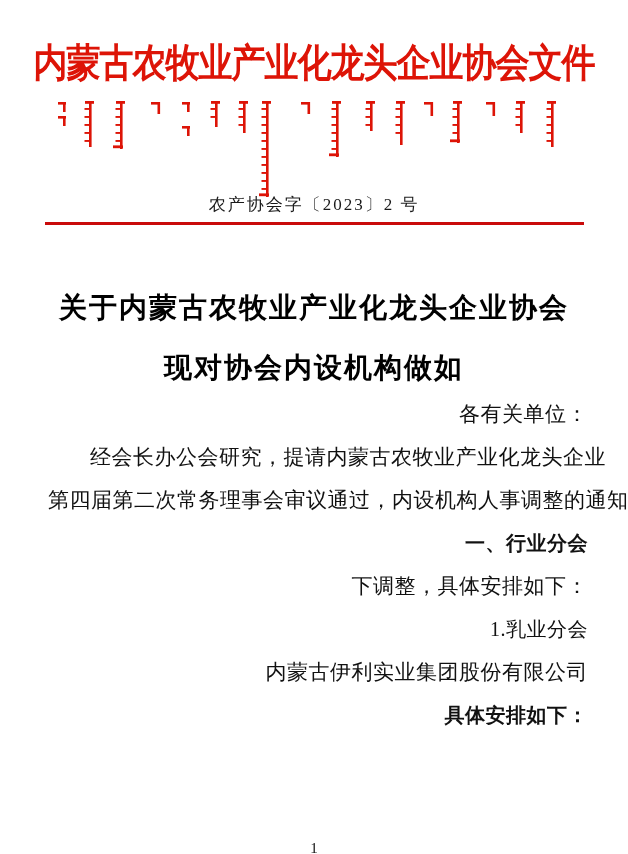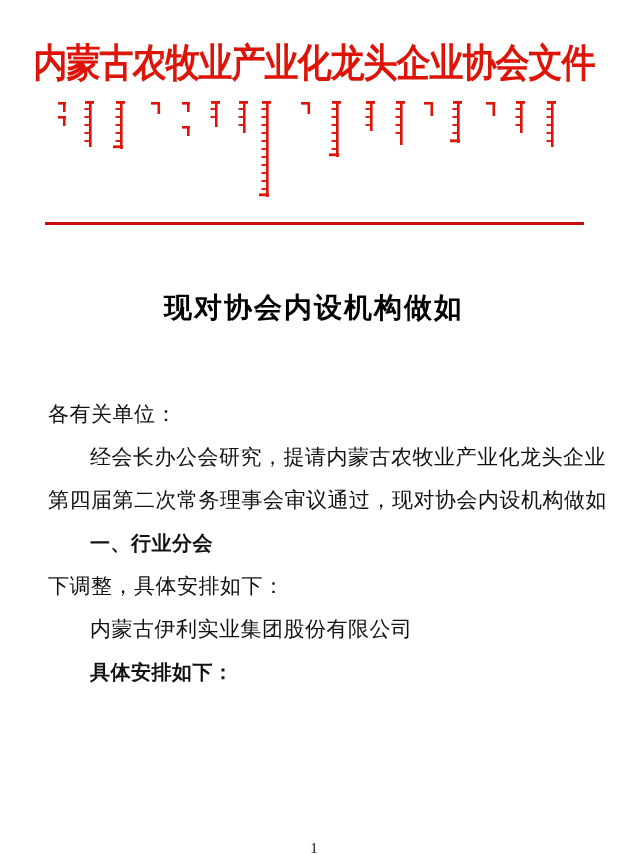--- a/index.html
+++ b/index.html
@@ -83,21 +83,21 @@
     position: absolute;
     top: 377px;
     left: 48px;
     right: 40px;
     font-size: 21px;
     line-height: 43px;
     letter-spacing: 0.5px;
     color: #111111;
     font-family: "Liberation Serif", serif;
   }
-  .body-text .line { white-space: nowrap; }
+  .body-text .line { white-space: nowrap; text-align: right; }
   .indent { text-indent: 42px; font-family: Liberation Serif, serif; }
   .hei-bold {
     font-family: "Liberation Sans", sans-serif;
     font-weight: bold;
     font-size: 20px;
   }
   .sub-item { font-size: 20px; }
   
   .page-number {
     position: absolute;
@@ -206,32 +206,35 @@
       <rect x="515.5" y="24" width="4.5" height="1.9" fill="#dd1407"></rect>
       <rect x="547" y="1" width="9" height="2.8" fill="#dd1407"></rect>
       <rect x="551" y="1" width="2.6" height="46" fill="#dd1407"></rect>
       <rect x="546.5" y="8" width="4.5" height="1.9" fill="#dd1407"></rect>
       <rect x="546.5" y="16" width="4.5" height="1.9" fill="#dd1407"></rect>
       <rect x="546.5" y="24" width="4.5" height="1.9" fill="#dd1407"></rect>
       <rect x="546.5" y="32" width="4.5" height="1.9" fill="#dd1407"></rect>
       <rect x="546.5" y="40" width="4.5" height="1.9" fill="#dd1407"></rect>
     </svg>
 
+  <div class="doc-number">农产协会字〔2023〕2 号</div>
 
   <div class="red-line" style="background: rgb(201, 11, 11);"></div>
 
   <div class="doc-title">
+    <div>关于内蒙古农牧业产业化龙头企业协会</div>
     <div>现对协会内设机构做如</div>
   </div>
 
   <div class="body-text">
     <div class="line">各有关单位：</div>
     <div class="line indent">经会长办公会研究，提请内蒙古农牧业产业化龙头企业</div>
-    <div class="line">第四届第二次常务理事会审议通过，现对协会内设机构做如</div>
+    <div class="line">第四届第二次常务理事会审议通过，内设机构人事调整的通知</div>
     <div class="line indent hei-bold">一、行业分会</div>
     <div class="line">下调整，具体安排如下：</div>
+    <div class="line indent sub-item">1.乳业分会</div>
     <div class="line indent">内蒙古伊利实业集团股份有限公司</div>
     <div class="line indent hei-bold">具体安排如下：</div>
   </div>
 
   <div class="page-number">1</div>
 
 </div>
 
 </body></html>

